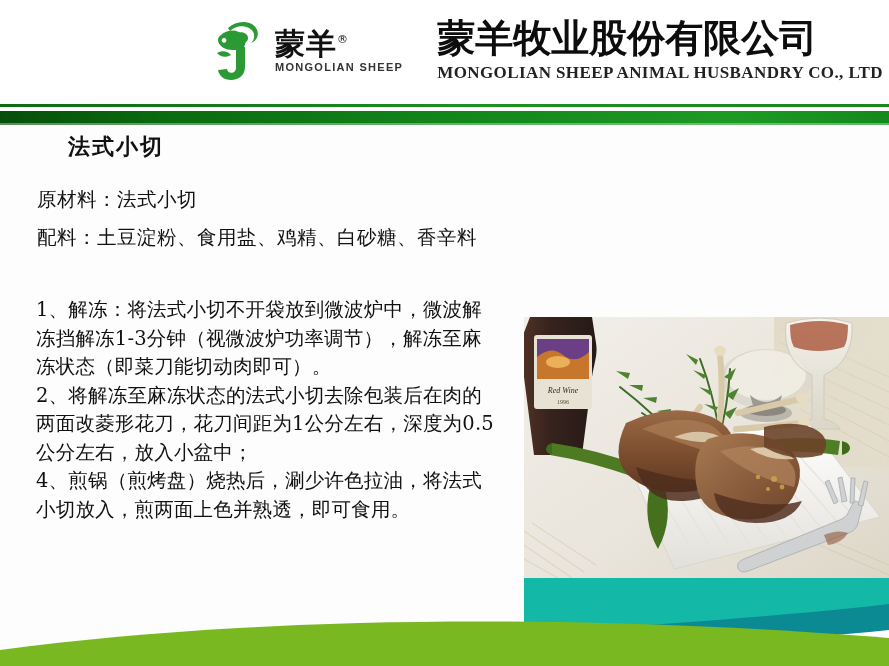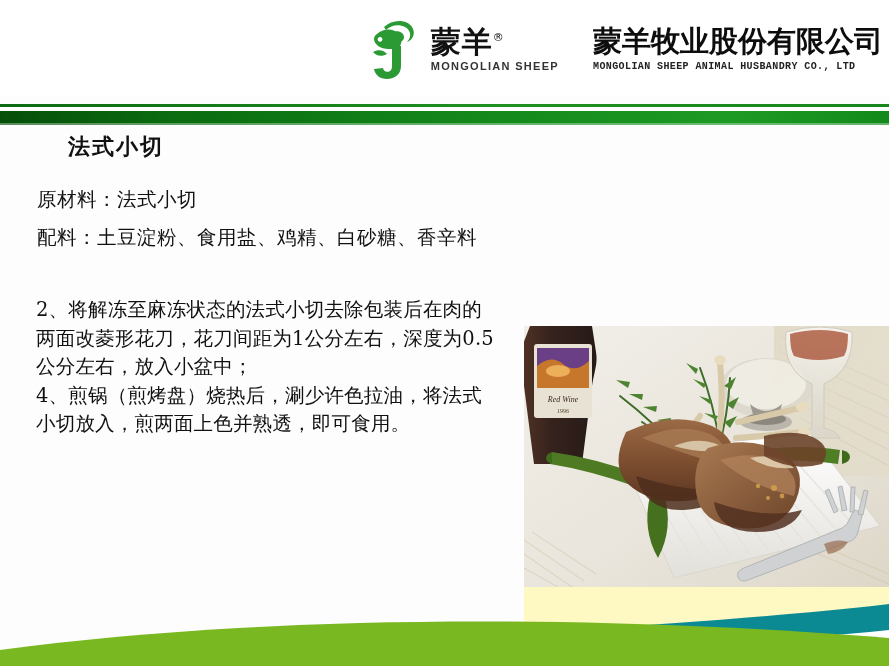--- a/index.html
+++ b/index.html
@@ -41,26 +41,26 @@
     font-family:"Liberation Sans","DejaVu Sans",sans-serif;
     font-size:11px;font-weight:bold;color:#333;letter-spacing:1.3px;
     margin-top:2px;white-space:nowrap;
   }
   .brand-sep{width:14px;}
   .company{
     display:flex;flex-direction:column;align-items:flex-start;
   }
   .company-cn{
     font-family:"DejaVu Sans","Liberation Sans",sans-serif;
-    font-size:29px;font-weight:bold;color:#0d0d0d;letter-spacing:0px;
+    font-size:38px;font-weight:bold;color:#0d0d0d;letter-spacing:0px;
     line-height:1.1;white-space:nowrap;
   }
   .company-en{
-    font-family:Liberation Mono, monospace;
-    font-size:10px;font-weight:bold;color:#222;letter-spacing:0.4px;
+    font-family:Liberation Serif, serif;
+    font-size:17px;font-weight:bold;color:#222;letter-spacing:0.4px;
     margin-top:3px;white-space:nowrap;
   }
 
   
   .rule-thin{
     position:absolute;left:0;top:104px;width:889px;height:3px;
     background:linear-gradient(to right,#0c6b12,#1e9020 55%,#18861c);
   }
   .rule-gap{
     position:absolute;left:0;top:107px;width:889px;height:4px;background:#ffffff;
@@ -95,21 +95,21 @@
     position:absolute;left:36px;top:296px;width:460px;
     font-family:"DejaVu Serif","Liberation Serif",serif;
     font-size:19.5px;line-height:28.5px;color:#111;
     letter-spacing:0.2px;
   }
   .steps p{margin:0;text-indent:0;}
 
   
   .photo{
     position:absolute;left:524px;top:317px;width:365px;height:332px;
-    overflow:hidden;background:#fef9c3;margin-top:9px;
+    overflow:hidden;background:#14b8a6;
   }
   .photo svg{display:block;width:365px;height:261px;}
 
   
   .footer{
     position:absolute;left:0;bottom:0;width:889px;height:120px;
     overflow:hidden;pointer-events:none;
   }
   .footer svg{display:block;width:889px;height:120px;}
 </style>
@@ -158,20 +158,21 @@
   <div class="rule-thin"></div>
   <div class="rule-gap"></div>
   <div class="rule-thick"></div>
 
   <div class="page-title">法式小切</div>
 
   <div class="info info-2">配料：土豆淀粉、食用盐、鸡精、白砂糖、香辛料</div>
   <div class="info info-1">原材料：法式小切</div>
 
   <div class="steps">
+    <p>1、解冻：将法式小切不开袋放到微波炉中，微波解冻挡解冻1-3分钟（视微波炉功率调节），解冻至麻冻状态（即菜刀能切动肉即可）。</p>
     <p>2、将解冻至麻冻状态的法式小切去除包装后在肉的两面改菱形花刀，花刀间距为1公分左右，深度为0.5公分左右，放入小盆中；</p>
     <p>4、煎锅（煎烤盘）烧热后，涮少许色拉油，将法式小切放入，煎两面上色并熟透，即可食用。</p>
   </div>
 
   <div class="photo">
     <svg viewBox="0 0 365 261" xmlns="http://www.w3.org/2000/svg" role="img">
       <defs>
         <linearGradient id="bg" x1="0" y1="0" x2="1" y2="1">
           <stop offset="0" stop-color="#f2efe9"></stop>
           <stop offset="0.55" stop-color="#e9e5dc"></stop>

